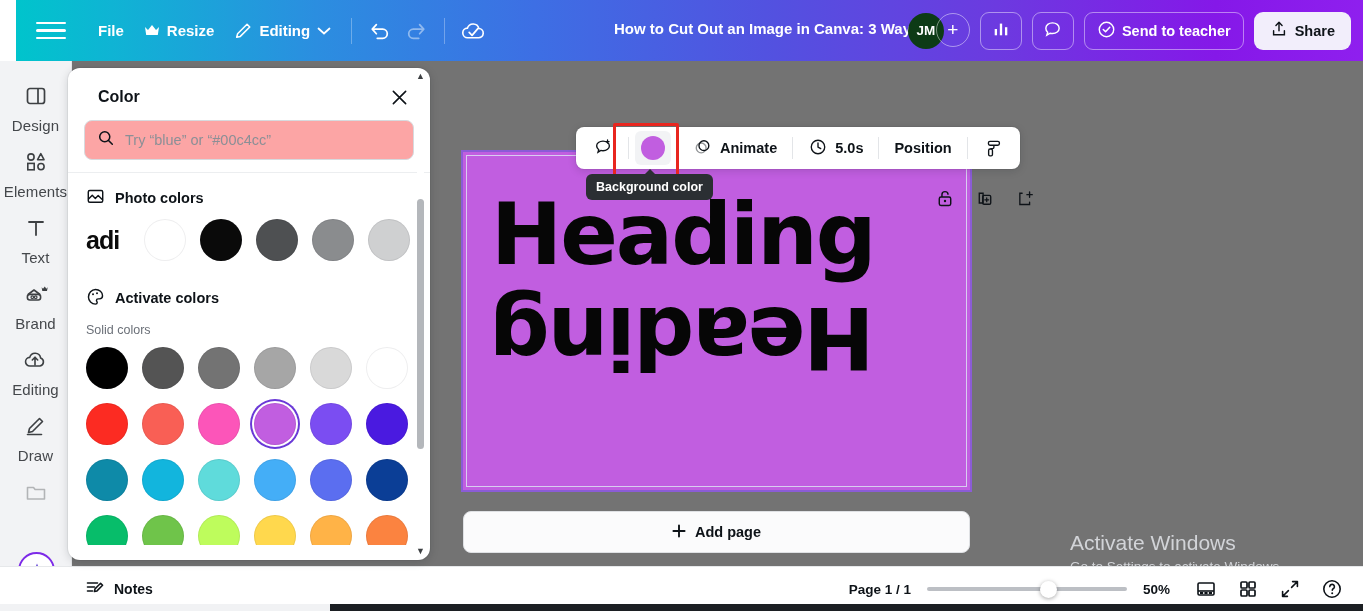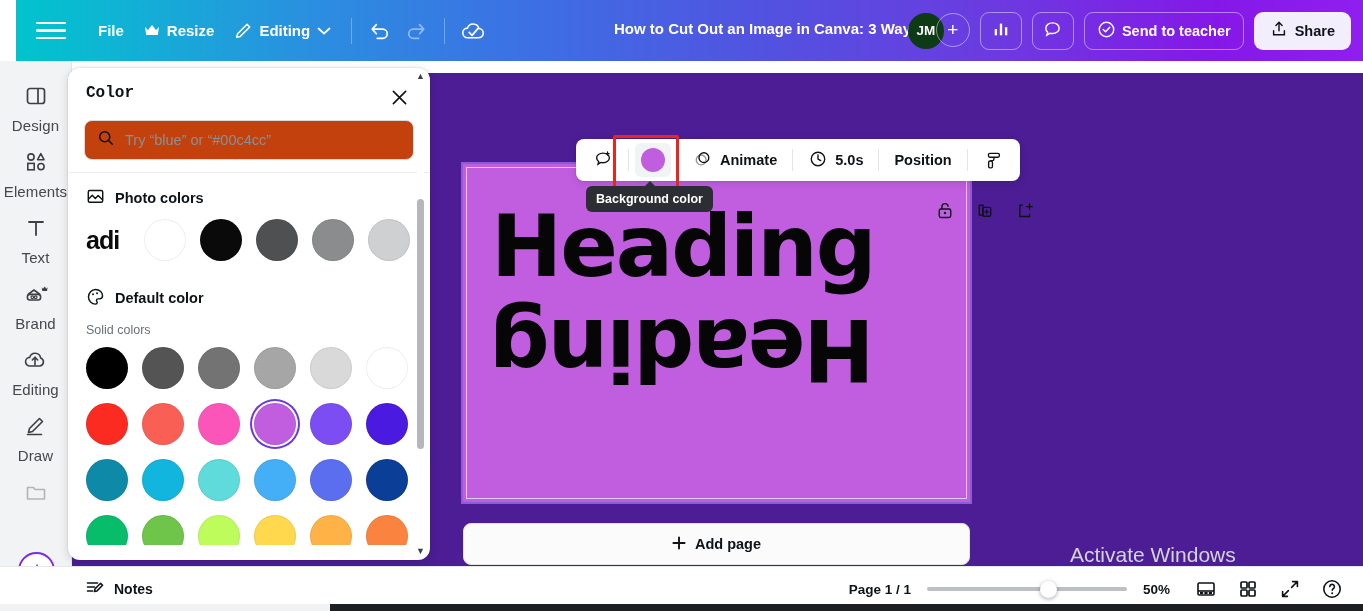--- a/index.html
+++ b/index.html
@@ -84,31 +84,30 @@
   }
 
   
   .panel {
     position: absolute; left: 68px; top: 68px; width: 362px; height: 492px;
     background: #fff; border-radius: 12px;
     box-shadow: 0 2px 10px rgba(14,19,24,0.16), 0 0 0 1px rgba(14,19,24,0.05);
     overflow: hidden; z-index: 30;
   }
   .panel-head {
-    display: flex; align-items: flex-start; justify-content: space-between;
-    padding: 16px 18px 6px 18px;
-    font-family: Liberation Mono, monospace;
+    display: flex; align-items: center; justify-content: space-between;
+    padding: 16px 18px 6px 30px;
   }
   .panel-title { font-size: 16px; font-weight: bold; color: #0e1318; }
   .panel-close { width: 26px; height: 26px; cursor: pointer; display: flex; align-items: center; justify-content: center; }
   .search-wrap { padding: 4px 16px 12px 16px; }
   .search-box {
     display: flex; align-items: center; gap: 10px;
     height: 40px; border: 1.2px solid #d7dade; border-radius: 8px;
-    padding: 0 12px; background: #c2410c;
+    padding: 0 12px; background: #fca5a5;
   }
   .search-box input {
     border: none; outline: none; font-size: 14.5px; color: #0e1318;
     background: transparent; width: 100%; font-family: "Liberation Sans", sans-serif;
   }
   .search-box input::placeholder { color: #8b8f96; }
   .panel-divider { height: 1px; background: #eceef0; }
   .panel-scroll {
     height: 372px; overflow: hidden; position: relative; padding: 0 16px;
   }
@@ -132,22 +131,22 @@
   }
   .pscroll {
     position: absolute; right: 3px; top: 4px; width: 13px; height: 484px; z-index: 40;
   }
   .pscroll .track { position: absolute; top: 14px; bottom: 14px; left: 3px; width: 7px; background: #fff; }
   .pscroll .thumb { position: absolute; left: 3px; top: 127px; width: 7px; height: 250px; background: #b4b7bb; border-radius: 4px; cursor: pointer; }
   .pscroll .arr { position: absolute; left: 2px; width: 9px; height: 9px; color: #3d4043; font-size: 9px; text-align: center; line-height: 9px; cursor: pointer;}
 
   
   .workspace {
-    position: absolute; left: 72px; top: 73px; width: 1291px; height: 505px;
-    background: #4c1d95;
+    position: absolute; left: 72px; top: 61px; width: 1291px; height: 505px;
+    background: #737373;
   }
   
   .obj-toolbar {
     position: absolute; left: 504px; top: 66px; height: 42px;
     background: #fff; border-radius: 8px;
     box-shadow: 0 2px 8px rgba(14,19,24,0.15), 0 0 0 1px rgba(14,19,24,0.05);
     display: flex; align-items: center; padding: 0 8px; gap: 2px; z-index: 20;
   }
   .tb-item {
     display: flex; align-items: center; gap: 7px; height: 32px;
@@ -566,21 +565,21 @@
       </div>
 
       <div class="sec-head" style="padding-top:18px;">
         <span>
           <svg width="19" height="19" viewBox="0 0 20 20">
             <path d="M10 2.6c4.1 0 7.4 3 7.4 6.7 0 2-1.6 3.2-3.3 3.2h-1.4c-1 0-1.7.7-1.7 1.6 0 .4.2.8.4 1.1.3.4.4.8.4 1.2 0 .9-.8 1.6-1.8 1.6-4.1 0-7.4-3.4-7.4-7.5S5.9 2.6 10 2.6z" fill="none" stroke="#0e1318" stroke-width="1.5"></path>
             <circle cx="7.4" cy="7.6" r="1.05" fill="#0e1318"></circle>
             <circle cx="11.6" cy="6.6" r="1.05" fill="#0e1318"></circle>
           </svg>
         </span>
-        <span>Default color</span>
+        <span>Activate colors</span>
       </div>
 
       <div class="sub-label">Solid colors</div>
 
       <div class="sw-row">
         <div class="sw" style="background:#000000"></div>
         <div class="sw" style="background:#545454"></div>
         <div class="sw" style="background:#737373"></div>
         <div class="sw" style="background:#a6a6a6"></div>
         <div class="sw" style="background:#d9d9d9"></div>

